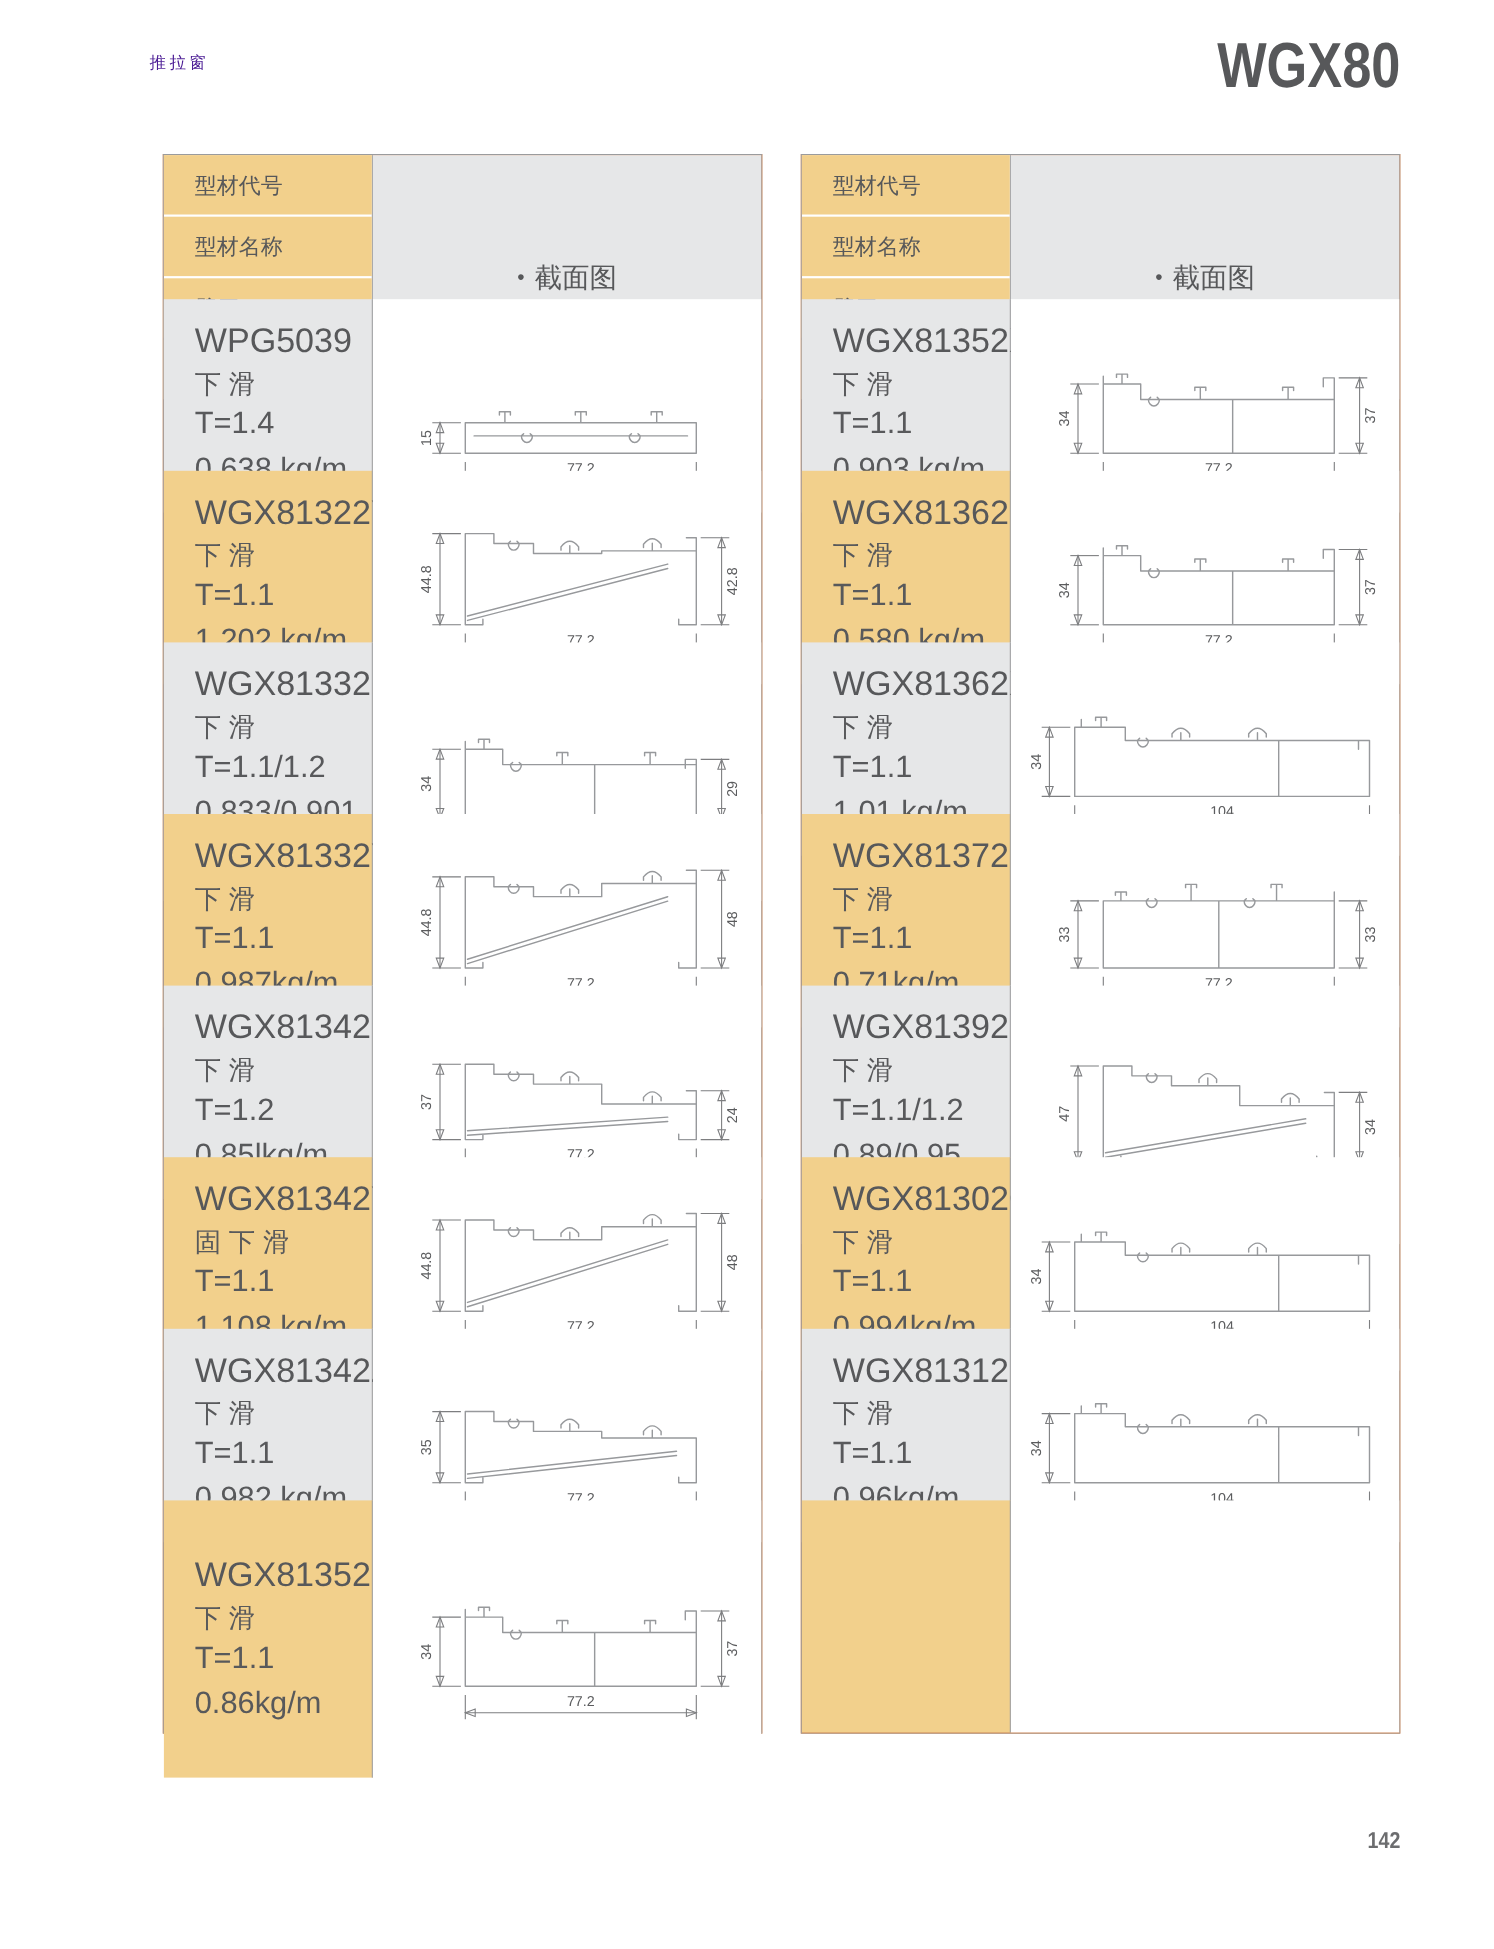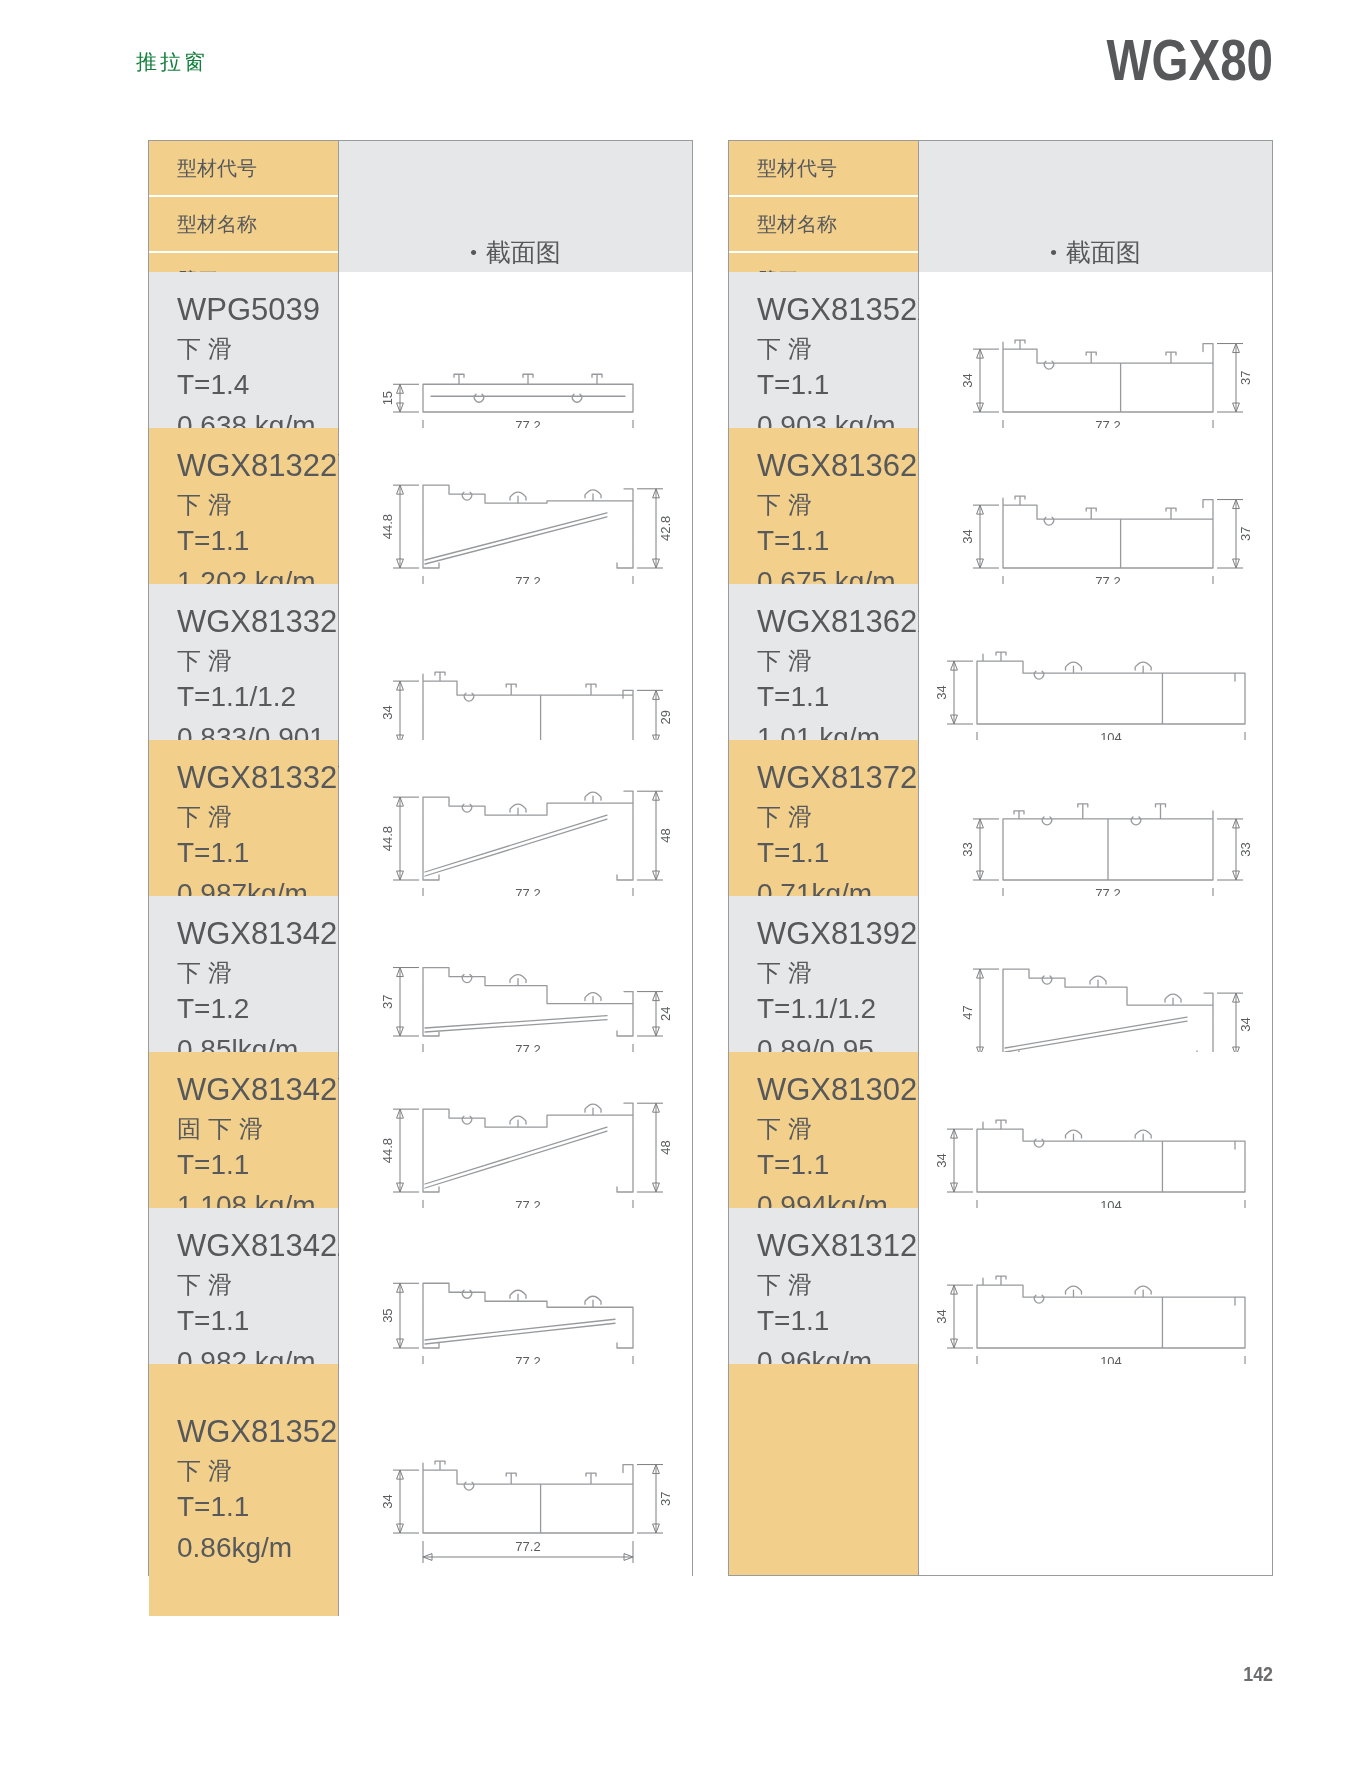--- a/index.html
+++ b/index.html
@@ -4,21 +4,21 @@
 <style>
   :root{
     --yellow:#F2D08C; --gray:#E6E7E8; --text:#58595B; --line:#9A9B9D;
     --draw:#97999C; --dim:#7D7E80;
   }
   *{margin:0;padding:0;box-sizing:border-box;}
   html,body{background:#fff;}
   body{font-family:"Liberation Sans","DejaVu Sans",sans-serif;color:var(--text);}
   .page{position:relative;width:1358px;height:1772px;background:#fff;overflow:hidden;}
 
-  .category{position:absolute;left:136px;top:48px;font-size:21px;letter-spacing:3px;color:#15803d;}
+  .category{position:absolute;left:136px;top:48px;font-size:15px;letter-spacing:3px;color:#4c1d95;}
   .series{position:absolute;right:85px;top:26px;font-size:58px;font-weight:700;color:#57585A;
           transform:scaleX(.82);transform-origin:100% 50%;white-space:nowrap;}
 
   .ptable{position:absolute;top:140px;width:545px;border:1px solid var(--line);background:#f97316;}
   #table-0{left:148px;}
   #table-1{left:728px;}
 
   .thead{display:grid;grid-template-columns:190px 1fr;height:130px;}
   .thead-labels{display:grid;grid-template-rows:repeat(4,1fr);row-gap:2px;background:#fff;border-right:1px solid var(--line);}
   .hcell{background:var(--yellow);display:flex;align-items:center;padding-left:28px;font-size:20px;color:#57585A;}
@@ -408,21 +408,21 @@
             </g>
           </svg>
         </div>
       </div>
       <div class="row">
         <div class="cell label tone-yellow">
           <div class="code">WGX81362</div>
           <div class="pname">下滑</div>
           <div class="spacer"></div>
           <div class="spec">T=1.1</div>
-          <div class="spec">0.675 kg/m</div>
+          <div class="spec">0.580 kg/m</div>
         </div>
         <div class="cell diagram">
           <svg width="345" height="170" viewBox="0 0 345 170">
             <g class="prof">
               <path d="M84,65.1 L84,128 M84,128 L294,128 M294,128 L294,59.55 M294,59.55 L284,59.55 L284,67.55 M84,65.1 L118,65.1 L118,79.1 L294,79.1 M84,65.1 L84,58.099999999999994 M101,65.1 L101,56.099999999999994 M96,56.099999999999994 L106,56.099999999999994 M96,56.099999999999994 L96,59.099999999999994 M106,56.099999999999994 L106,59.099999999999994 M201.60000000000002,79.1 L201.60000000000002,128 M172.2,79.1 L172.2,68.1 M167.2,68.1 L177.2,68.1 M167.2,68.1 L167.2,71.1 M177.2,68.1 L177.2,71.1 M252,79.1 L252,68.1 M247,68.1 L257,68.1 M247,68.1 L247,71.1 M257,68.1 L257,71.1 M125,79.1 a5,6 0 1 0 10,0 M125,79.1 l2,-2 M135,79.1 l-2,-2"></path>
             </g>
             <g class="dims">
               <path d="M80,65.1 L54,65.1"></path>
               <path d="M80,128 L54,128"></path>
               <path d="M61,65.1 L61,128"></path>

